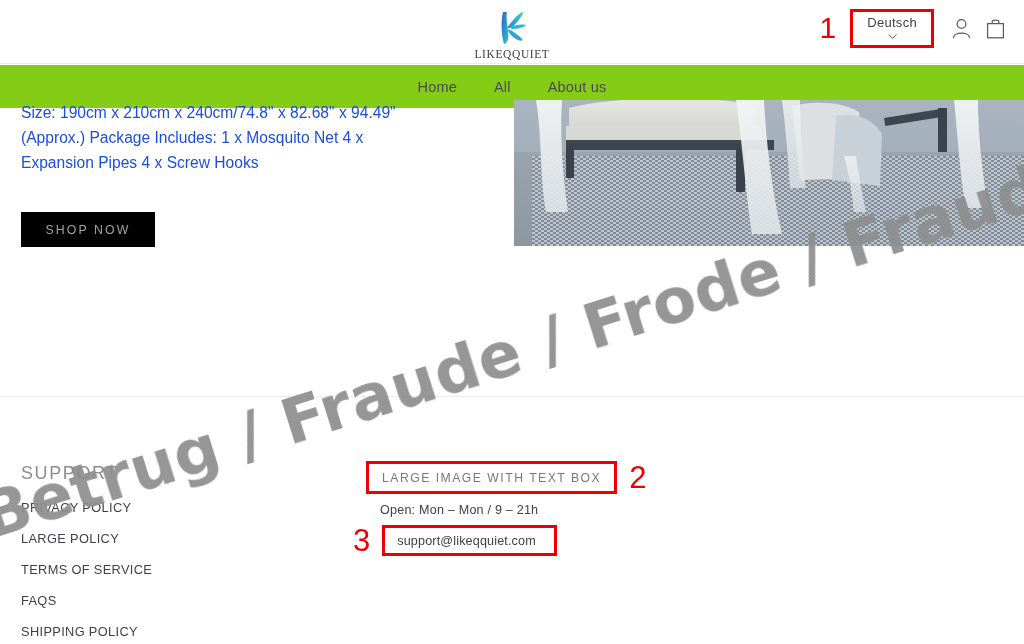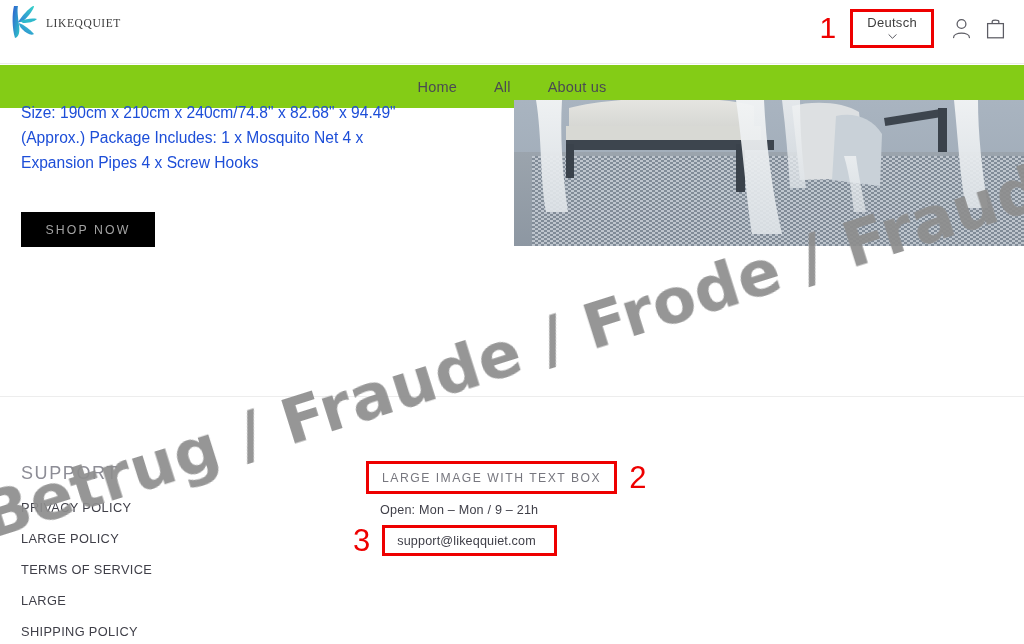--- a/index.html
+++ b/index.html
@@ -17,22 +17,22 @@
   }
 
   
   .header-bar {
     position: absolute; top: 0; left: 0;
     width: 1024px; height: 64px;
     background: #ffffff;
     border-bottom: 1px solid #ececec;
   }
   .logo-wrap {
-    position: absolute; left: 0; right: 0; top: 4px;
-    display: flex; flex-direction: row;
+    position: absolute; left: 0; right: 0; top: 10px;
+    display: flex; flex-direction: column;
     align-items: center; justify-content: flex-start;
   }
   .logo-mark { width: 46px; height: 36px; display: block; }
   .logo-text {
     margin-top: 2px;
     font-family: "Liberation Serif", serif;
     font-size: 11.5px;
     letter-spacing: 0.6px;
     color: #3b3b3b;
     white-space: nowrap;
@@ -306,21 +306,21 @@
     </svg>
   </div>
 
   <div class="footer-divider"></div>
 
   <div class="footer-col">
     <div class="footer-heading">SUPPORT</div>
     <a class="footer-link" href="#">PRIVACY POLICY</a>
     <a class="footer-link" href="#">LARGE POLICY</a>
     <a class="footer-link" href="#">TERMS OF SERVICE</a>
-    <a class="footer-link" href="#">LARGE</a>
+    <a class="footer-link" href="#">FAQS</a>
     <a class="footer-link" href="#">SHIPPING POLICY</a>
   </div>
 
   <div class="footer-center">
     <div class="titlebox-row">
       <div class="title-box">
         <span class="title-box-label">LARGE IMAGE WITH TEXT BOX</span>
       </div>
       <span class="annot-2">2</span>
     </div>

